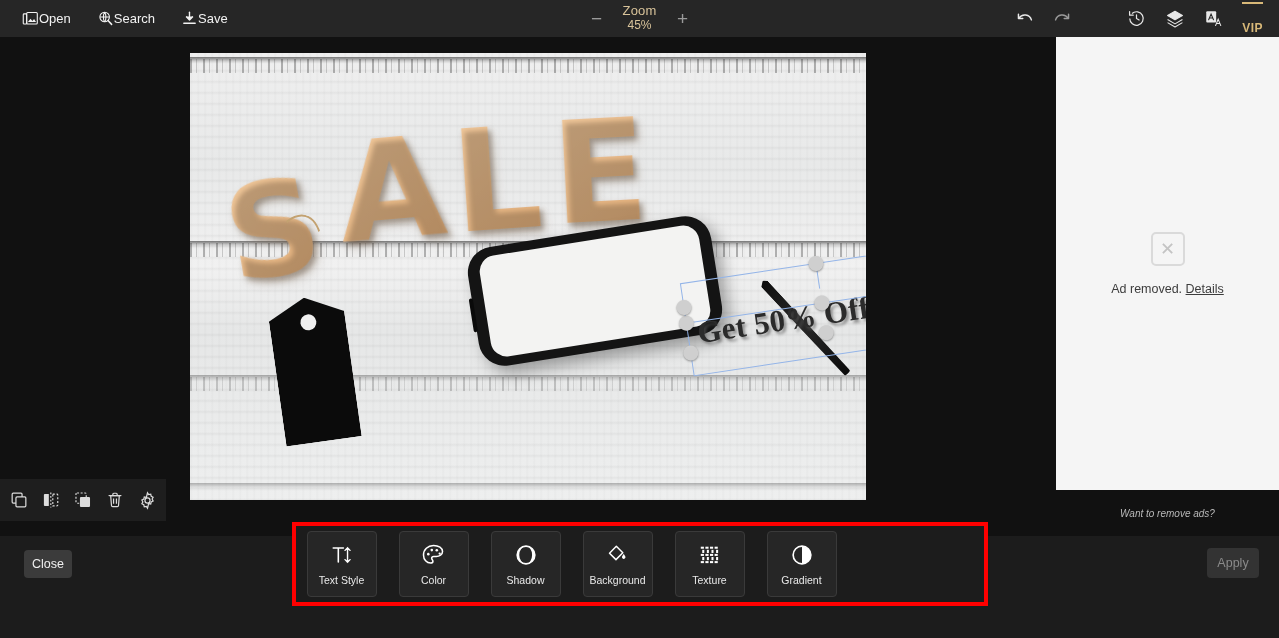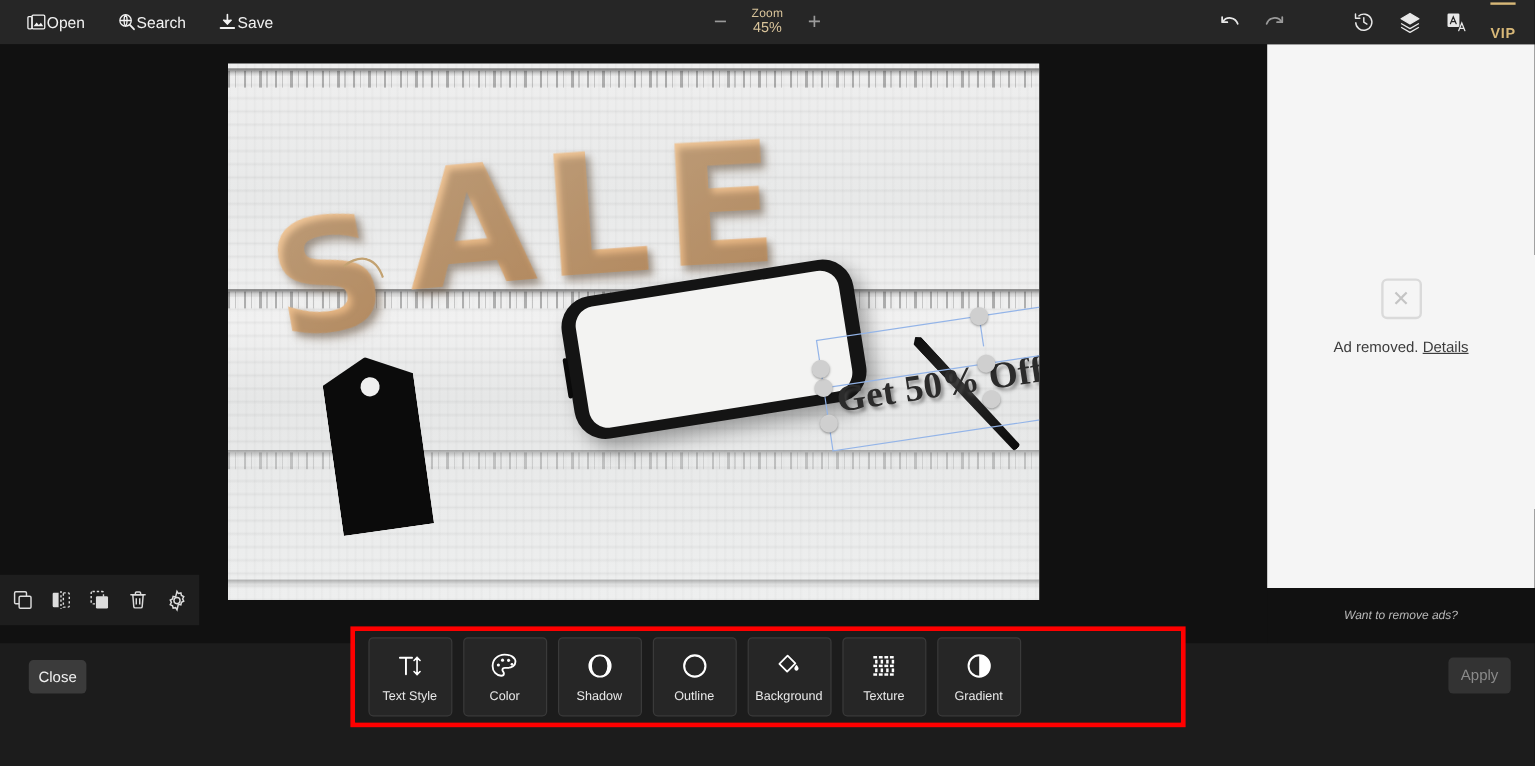--- a/index.html
+++ b/index.html
@@ -28,21 +28,21 @@
     position: absolute; left: 0; right: 0; top: 0; height: 37px;
     display: flex; align-items: center; justify-content: center; gap: 18px;
     pointer-events: none;
   }
   .tb-center > * { pointer-events: auto; }
   .zoom-sign {
     color: #9a9a9a; font-size: 19px; line-height: 1; cursor: pointer;
     width: 16px; text-align: center; user-select: none;
   }
   .zoom-readout { text-align: center; color: #d8c39a; line-height: 1.15; }
-  .zoom-readout .z-title { font-size: 10px; letter-spacing: .2px; }
+  .zoom-readout .z-title { font-size: 13px; letter-spacing: .2px; }
   .zoom-readout .z-val { font-size: 12px; }
   .tb-right {
     position: absolute; right: 16px; top: 0; height: 37px;
     display: flex; align-items: center; gap: 19px;
   }
   .ic { display: inline-flex; align-items: center; justify-content: center; cursor: pointer; }
   .ic svg { display: block; }
   .vip {
     color: #d8b878; font-size: 12px; font-weight: bold; letter-spacing: .5px;
     border-top: 2px solid #d8b878; padding-top: 18px; line-height: 1.1;
@@ -201,21 +201,21 @@
   }
 
   
   #tools-highlight {
     position: absolute; left: 292px; top: 522px; width: 696px; height: 84px;
     border: 4px solid #ff0000;
   }
   #tools {
     position: absolute; left: 296px; top: 526px; width: 688px; height: 76px;
     background: #1c1c1c;
-    display: flex; align-items: center; gap: 4px; padding: 0 8px;
+    display: flex; align-items: center; gap: 17px; padding: 0 8px;
   }
   .tool {
     width: 70px; height: 66px; margin: 0 2.5px;
     background: #262626; border: 1px solid #3a3a3a; border-radius: 4px;
     display: flex; flex-direction: column; align-items: center; justify-content: center;
     gap: 7px; cursor: pointer;
   }
   .tool .t-ic { height: 26px; display: flex; align-items: center; justify-content: center; }
   .tool .t-lbl { font-size: 10.5px; color: #e9e9e9; line-height: 1; }
 </style>
@@ -438,28 +438,20 @@
       <span class="t-ic">
         <svg width="24" height="24" viewBox="0 0 26 26">
           <circle cx="13" cy="13" r="9.6" fill="none" stroke="#ffffff" stroke-width="1.7"></circle>
           <path d="M13 3.4a9.6 9.6 0 0 0 0 19.2 7.3 9.6 0 0 1 0-19.2z" fill="#ffffff"></path>
           <path d="M13 3.4a9.6 9.6 0 0 1 0 19.2 6.6 9.6 0 0 0 0-19.2z" fill="#ffffff"></path>
         </svg>
       </span>
       <span class="t-lbl">Shadow</span>
     </div>
 
-    <div class="tool">
-      <span class="t-ic">
-        <svg width="24" height="24" viewBox="0 0 26 26">
-          <circle cx="13" cy="13" r="9.6" fill="none" stroke="#ffffff" stroke-width="1.9"></circle>
-        </svg>
-      </span>
-      <span class="t-lbl">Outline</span>
-    </div>
 
     <div class="tool">
       <span class="t-ic">
         <svg width="24" height="24" viewBox="0 0 26 26" fill="none" stroke="#ffffff" stroke-width="1.6" stroke-linejoin="round">
           <path d="M11.2 3.6L3.8 11l7 7 7.4-7.4z"></path>
           <path d="M21.1 15.2c0 1.1-.8 2-1.9 2s-1.9-.9-1.9-2 1.9-3.3 1.9-3.3 1.9 2.2 1.9 3.3z" fill="#ffffff" stroke="none"></path>
         </svg>
       </span>
       <span class="t-lbl">Background</span>
     </div>

